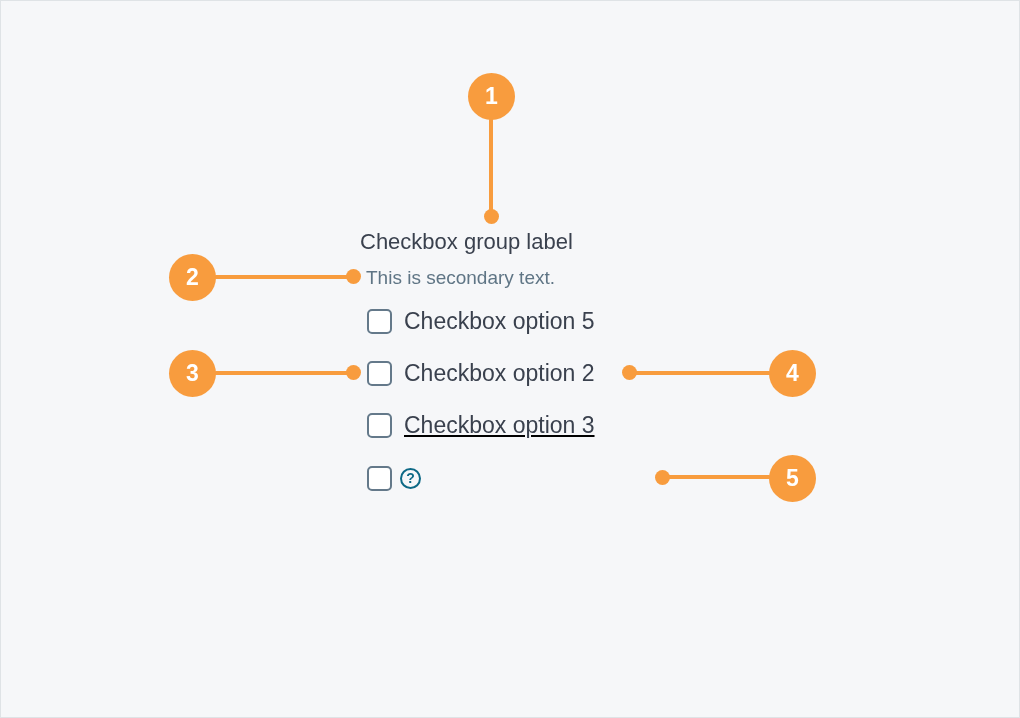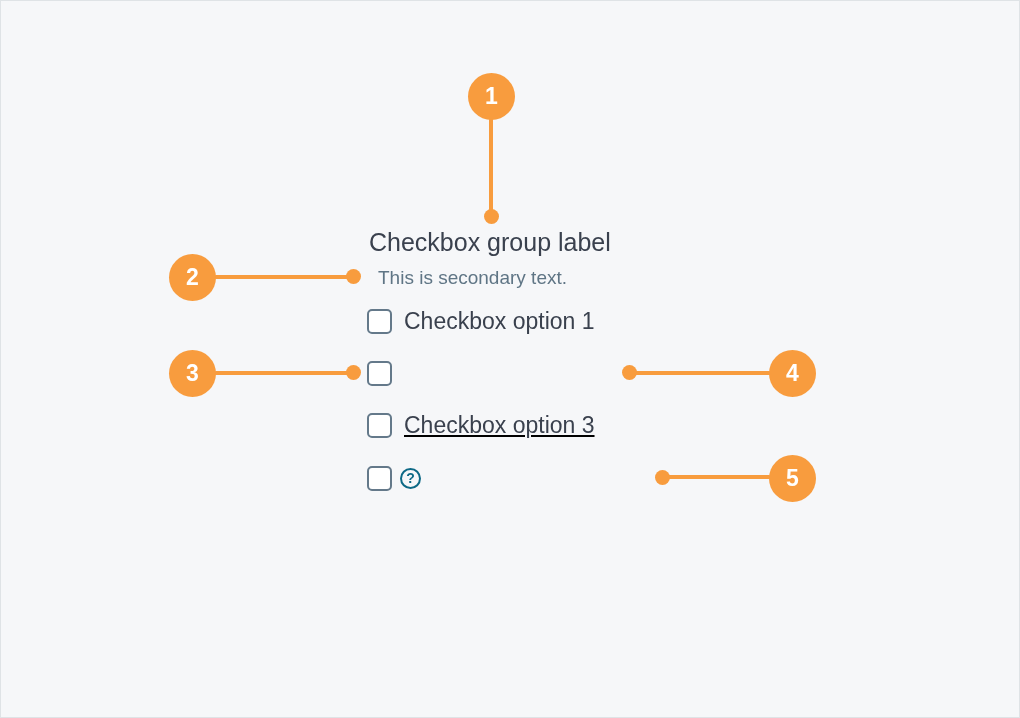--- a/index.html
+++ b/index.html
@@ -13,32 +13,31 @@
     width: 1020px;
     height: 718px;
     background: #f6f7f9;
     border: 1px solid #dfe3e6;
     overflow: hidden;
   }
 
   
   .group-label {
     position: absolute;
-    left: 368px; top: 227px;
-    font-size: 25px;
+    left: 359px; top: 227px;
+    font-size: 22px;
     color: #3a414e;
     line-height: 28px;
   }
   .secondary-text {
     position: absolute;
     left: 365px; top: 265px;
     font-size: 19px;
     color: #5f7585;
     line-height: 23px;
-    margin-left: 12px;
   }
   .option-row {
     position: absolute;
     left: 366px;
     height: 34px;
     display: flex;
     align-items: center;
     cursor: pointer;
   }
   .option-row.r1 { top: 303px; }
@@ -103,25 +102,26 @@
 </head>
 <body>
 
 <div class="canvas">
 
   <div class="group-label">Checkbox group label</div>
   <div class="secondary-text">This is secondary text.</div>
 
   <div class="option-row r1">
     <span class="checkbox"></span>
-    <span class="option-label">Checkbox option 1</span>
+    <span class="option-label">Checkbox option 5</span>
   </div>
 
   <div class="option-row r2">
     <span class="checkbox"></span>
+    <span class="option-label">Checkbox option 2</span>
   </div>
 
   <div class="option-row r3">
     <span class="checkbox"></span>
     <span class="option-label">Checkbox option 3</span>
   </div>
 
   <div class="option-row r4">
     <span class="checkbox"></span>
     <span class="help-icon">?</span>

